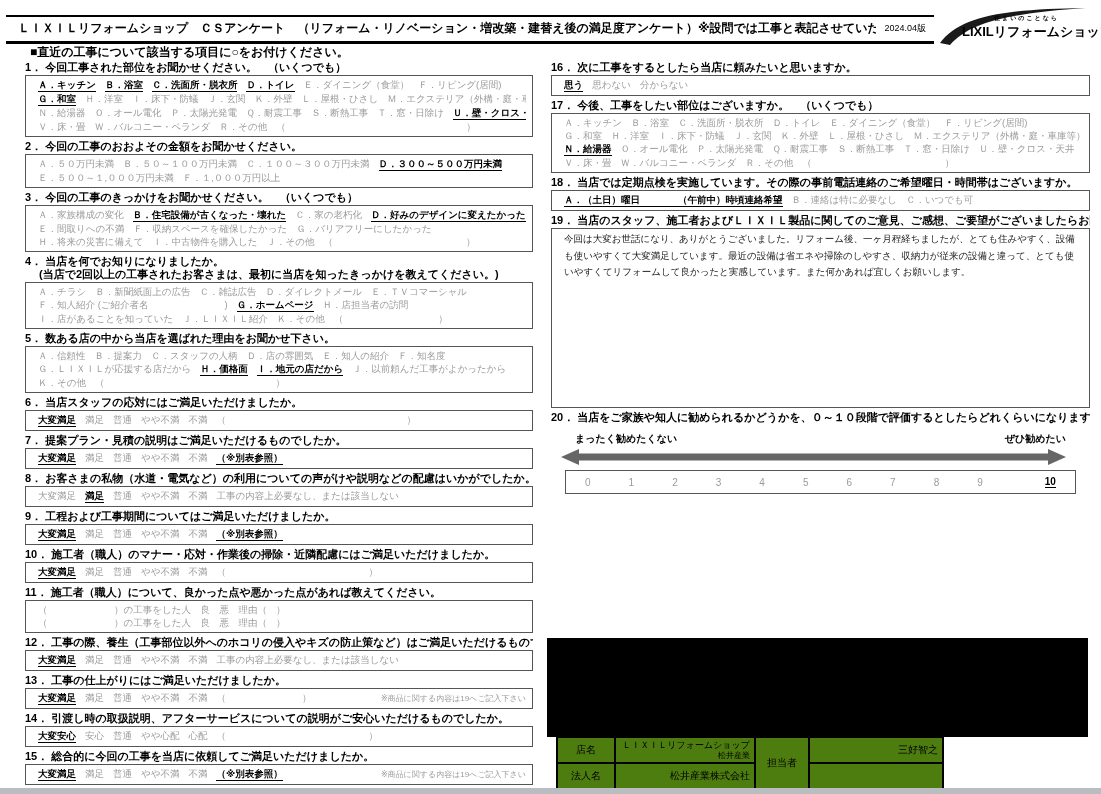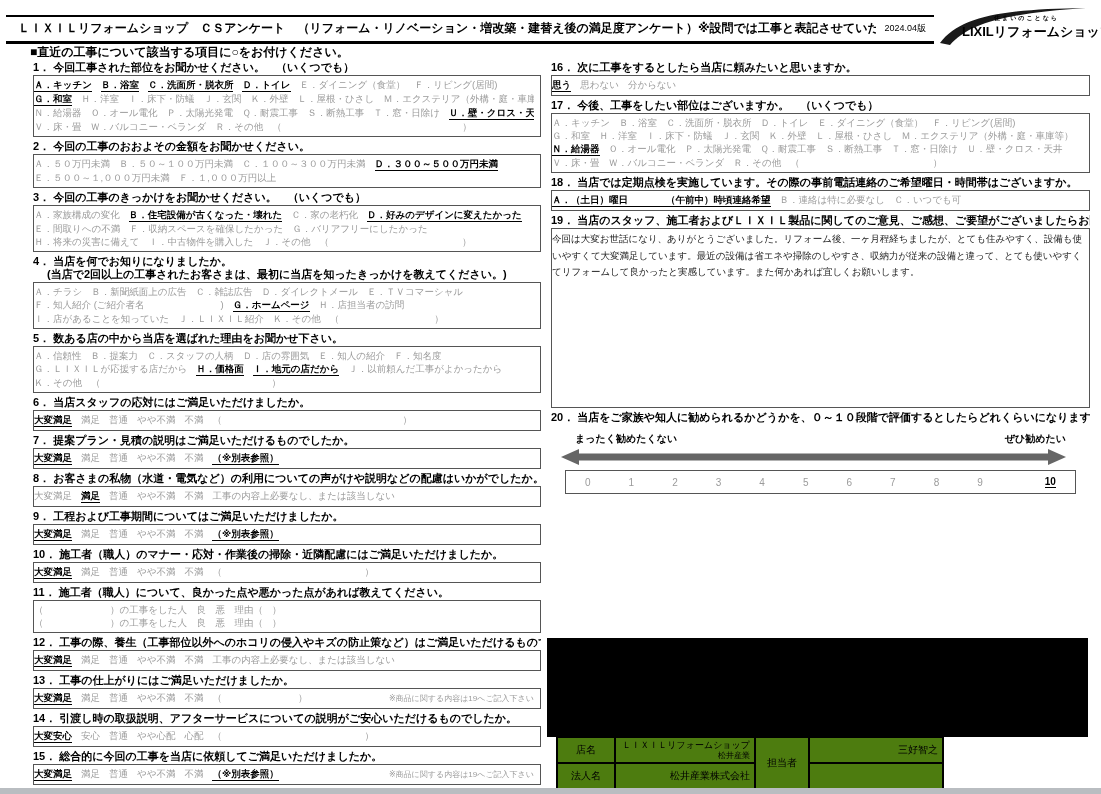--- a/index.html
+++ b/index.html
@@ -13,26 +13,26 @@
     display:flex;align-items:center;padding:3px 8px 4px 12px;background:#fff;
   }
   .header-title{font-weight:bold;font-size:12px;white-space:nowrap;overflow:hidden;}
   .header-version{margin-left:auto;font-size:9px;white-space:nowrap;padding-left:8px;}
   .logo{position:absolute;left:938px;top:5px;width:158px;height:44px;}
   .logo svg{position:absolute;left:0;top:2px;}
   .logo-tagline{position:absolute;left:56px;top:9px;font-size:6px;font-weight:bold;letter-spacing:2px;white-space:nowrap;}
   .logo-text{position:absolute;left:24px;top:18px;font-size:13px;font-weight:bold;white-space:nowrap;}
   .section-title{position:absolute;left:30px;top:44px;font-size:12px;font-weight:bold;white-space:nowrap;}
   .col{position:absolute;top:60px;}
-  .col-left{left:33px;width:508px;}
+  .col-left{left:25px;width:508px;}
   .col-right{left:551px;width:539px;}
   .q{margin-bottom:2px;}
   .q-label{font-size:11px;font-weight:bold;line-height:14px;white-space:nowrap;overflow:hidden;}
   .q-label2{font-size:11px;font-weight:bold;line-height:13px;padding-left:14px;white-space:nowrap;overflow:hidden;}
-  .q-box{border:1px solid #555;padding:2px 6px 3px 0;margin-top:1px;background:#fff;}
+  .q-box{border:1px solid #555;padding:2px 6px 3px 12px;margin-top:1px;background:#fff;}
   .q-line{display:flex;align-items:baseline;font-size:9.5px;line-height:13px;white-space:nowrap;overflow:hidden;}
   .opt{margin-right:9px;white-space:nowrap;}
   .opt.un{color:#9b9b9b;}
   .opt.sel{color:#000;font-weight:bold;border-bottom:1.5px solid #000;}
   .opt.note{margin-left:auto;margin-right:0;color:#9b9b9b;font-size:8px;}
   .comment-box{height:173px;font-size:9.5px;line-height:1.75;color:#1a1a1a;white-space:normal;overflow:hidden;}
   .scale-wrap{margin-top:8px;padding:0 10px;}
   .scale-labels{display:flex;font-size:10px;font-weight:bold;padding:0 14px;}
   .scale-labels .right{margin-left:auto;}
   .scale-arrow{display:block;margin:2px 0 4px 0;}

